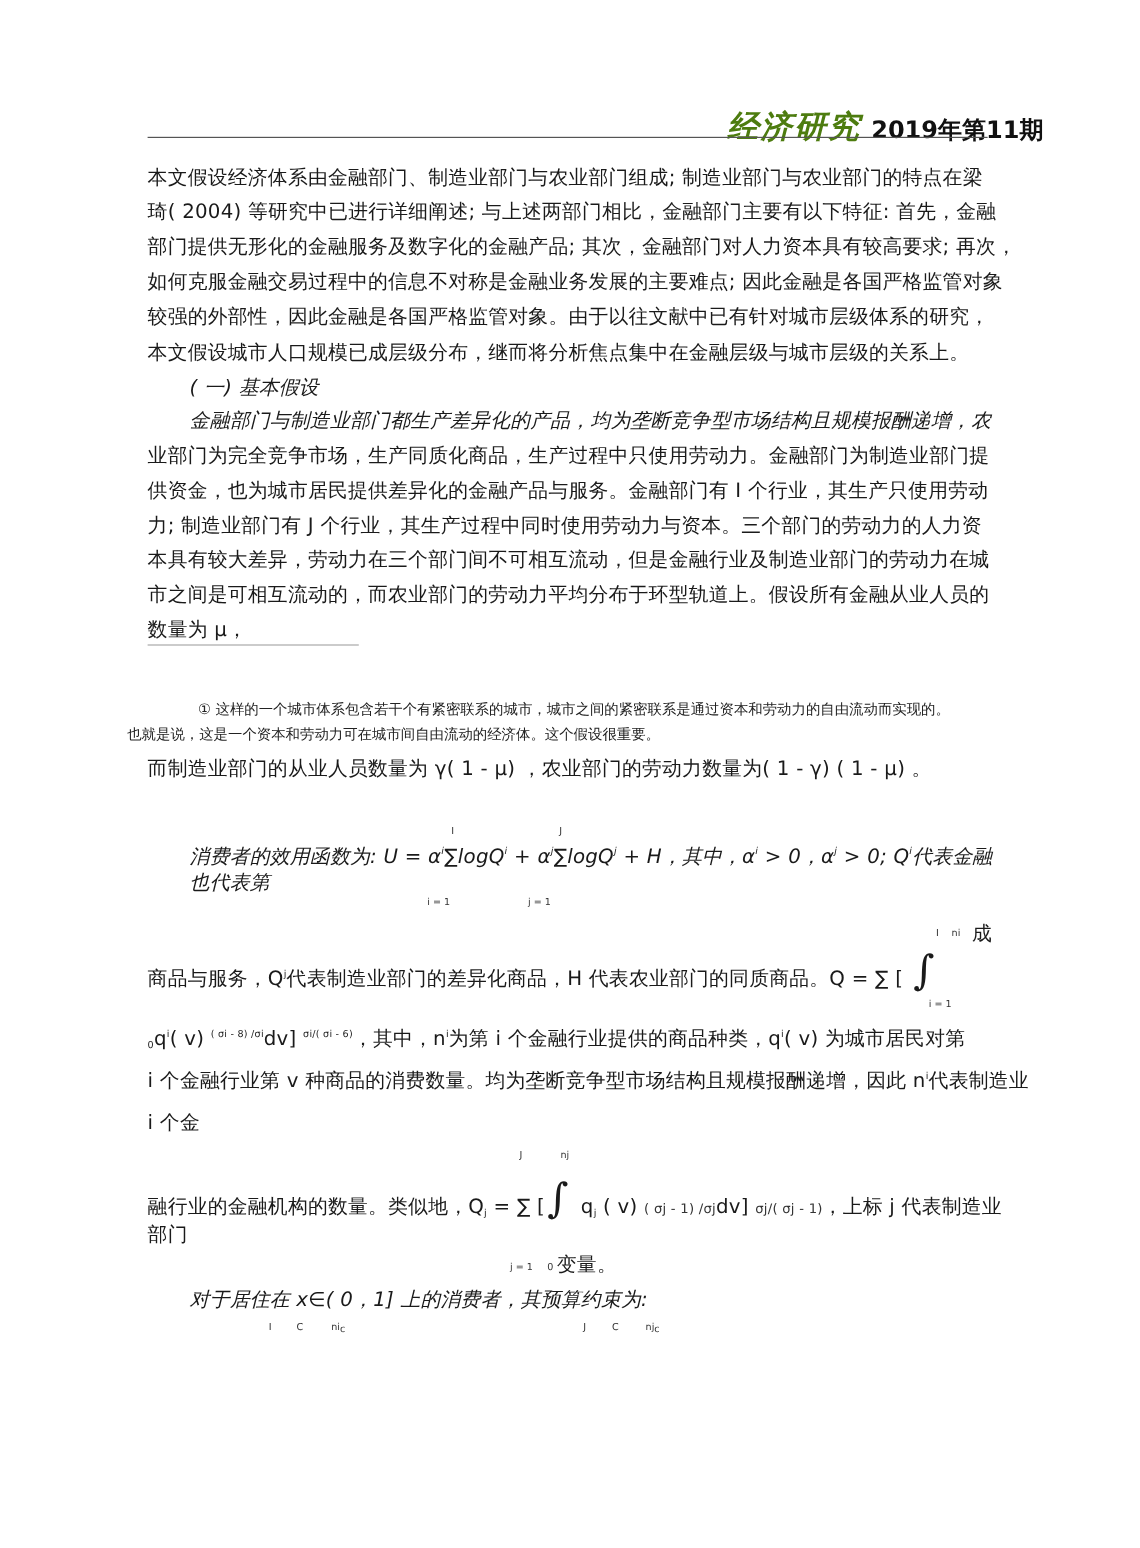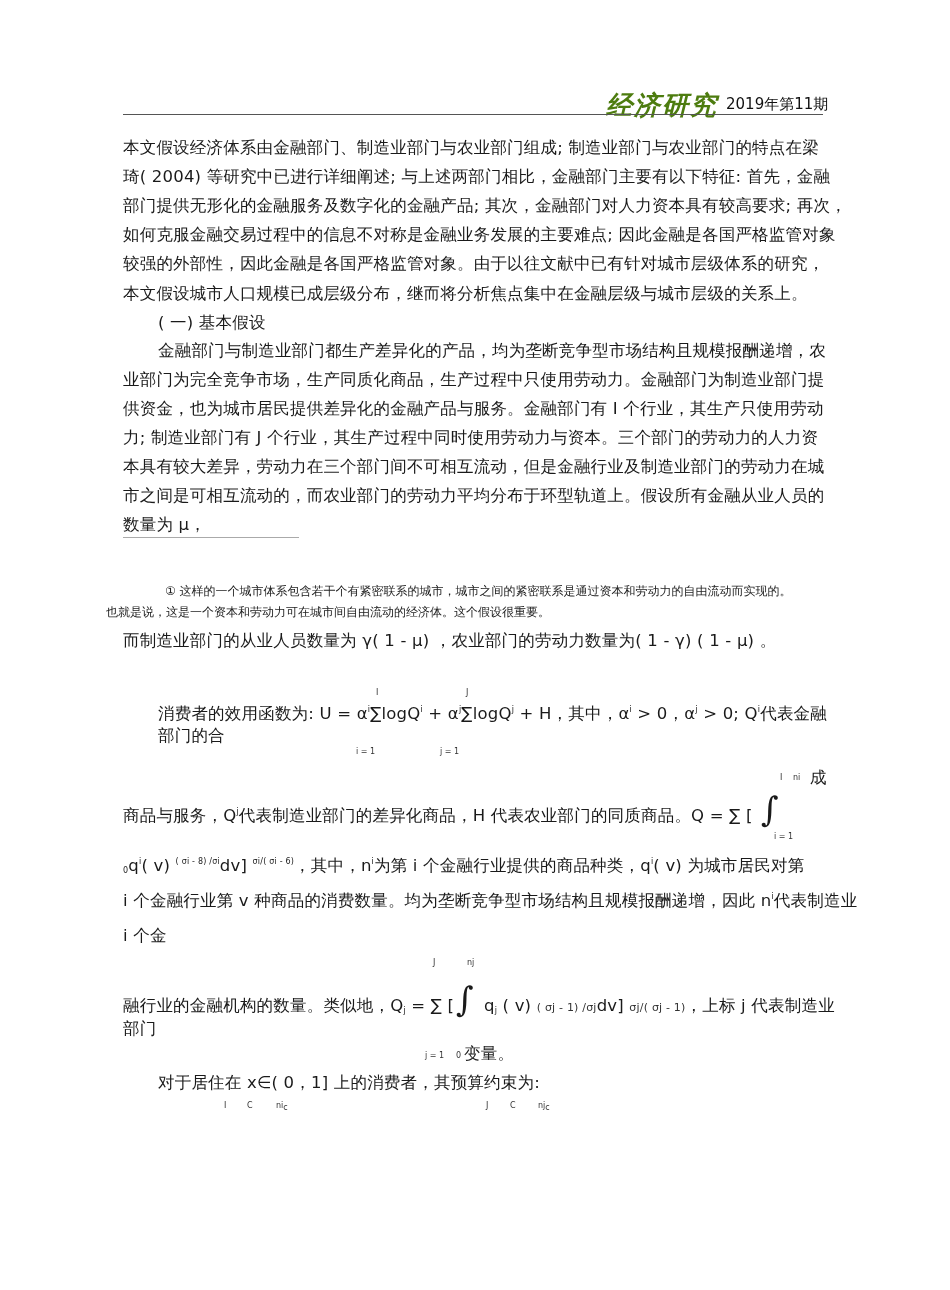--- a/index.html
+++ b/index.html
@@ -6,24 +6,24 @@
     body {
       width: 950px; height: 1290px; position: relative; overflow: hidden;
       font-family: "DejaVu Sans", "Liberation Sans", sans-serif;
       color: #1a1a1a;
     }
     .abs { position: absolute; white-space: nowrap; }
     .hdr-logo {
       left: 606px; top: 88px; font-family: "DejaVu Serif", serif;
       font-size: 26px; font-style: italic; font-weight: bold; letter-spacing: 2px; color: #4d7c0f;
     }
-    .hdr-issue { left: 726px; top: 95px; font-size: 15px; color: #111; }
+    .hdr-issue { left: 726px; top: 95px; font-size: 20px; color: #111; font-weight: bold; }
     .hdr-rule { left: 123px; top: 114px; width: 700px; height: 1px; background: #555; }
     .body-line { font-size: 16.5px; left: 123px; letter-spacing: 0.2px; }
-    .indent { left: 158px; }
+    .indent { left: 158px; font-style: italic; }
     .fn-rule { left: 123px; top: 537px; width: 176px; height: 1px; background: #aaa; }
     .fn { font-size: 12px; color: #222; }
     .tiny { font-size: 8px; color: #333; }
     .small { font-size: 11px; color: #333; }
     .integral { font-size: 34px; font-family: "DejaVu Serif", serif; line-height: 1; }
     sup.s { font-size: 8px; vertical-align: 7px; }
     sub.s { font-size: 8px; vertical-align: -2px; }
   </style>
 </head>
 <body>
@@ -57,21 +57,21 @@
 <div class="abs fn" style="left:165px; top:583px">① 这样的一个城市体系包含若干个有紧密联系的城市，城市之间的紧密联系是通过资本和劳动力的自由流动而实现的。</div>
 <div class="abs fn" style="left:106px; top:604px">也就是说，这是一个资本和劳动力可在城市间自由流动的经济体。这个假设很重要。</div>
 
 <div class="abs body-line" style="top:630px">而制造业部门的从业人员数量为 γ( 1 - μ) ，农业部门的劳动力数量为( 1 - γ) ( 1 - μ) 。</div>
 
 <div class="abs tiny" style="left:376px; top:688px">I</div>
 <div class="abs tiny" style="left:466px; top:688px">J</div>
 <div class="abs body-line indent" style="top:703px">
   <span>消费者的效用函数为: U = α</span><sup class="s">i</sup><span>∑logQ</span><sup class="s">i</sup><span> + α</span><sup class="s">j</sup><span>∑logQ</span><sup class="s">j</sup><span> + H，其中，α</span><sup class="s">i</sup><span> &gt; 0，α</span><sup class="s">j</sup><span> &gt; 0; Q</span><sup class="s">i</sup><span>代表金融</span>
 </div>
-<div class="abs body-line indent" style="top:725px">部门的合</div>
+<div class="abs body-line indent" style="top:725px">也代表第</div>
 <div class="abs tiny" style="left:356px; top:747px">i = 1</div>
 <div class="abs tiny" style="left:440px; top:747px">j = 1</div>
 
 <div class="abs tiny" style="left:780px; top:773px">I</div>
 <div class="abs tiny" style="left:793px; top:773px">ni</div>
 <div class="abs body-line" style="left:810px; top:767px">成</div>
 <div class="abs body-line" style="top:805px">
   <span>商品与服务，Q</span><sup class="s">j</sup><span>代表制造业部门的差异化商品，H 代表农业部门的同质商品。Q = ∑  [</span>
 </div>
 <div class="abs integral" style="left:761px; top:792px">∫</div>

